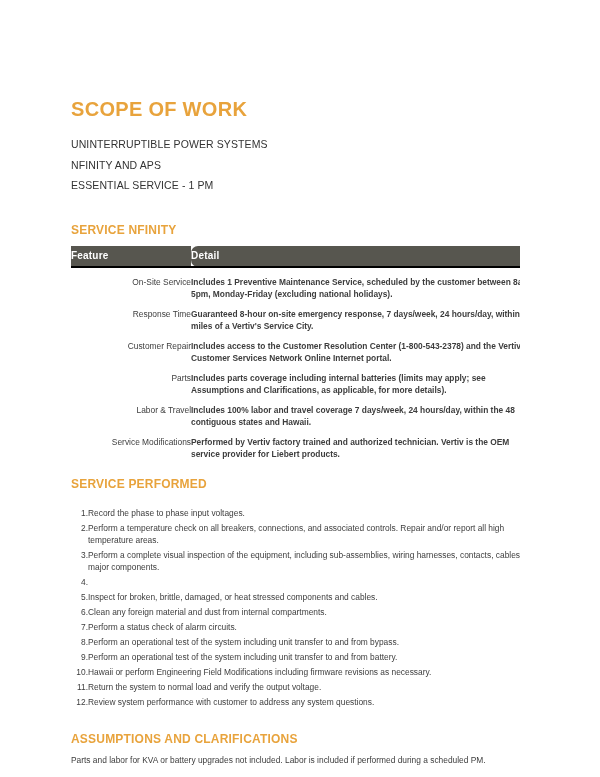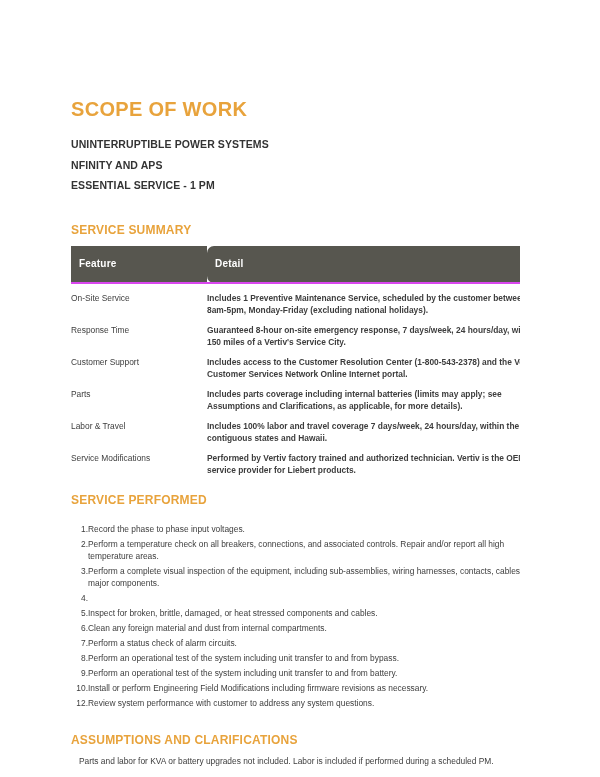--- a/index.html
+++ b/index.html
@@ -20,21 +20,21 @@
   }
   .doc-title {
     margin: 0 0 13px 0;
     font-size: 20px;
     font-weight: bold;
     letter-spacing: 0.3px;
     color: var(--accent, #E8A33C);
   }
   .subtitles .subtitle-line {
     font-size: 10.5px;
-    font-weight: bold;
+    font-weight: normal;
     color: #333333;
     line-height: 20.5px;
     letter-spacing: 0.1px;
   }
   .section-heading {
     margin: 0;
     font-size: 12px;
     font-weight: bold;
     letter-spacing: 0.2px;
     color: var(--accent, #E8A33C);
@@ -48,92 +48,92 @@
     border-collapse: collapse;
     table-layout: fixed;
   }
   table.summary thead th {
     background: var(--table-header-bg, #57564F);
     color: #ffffff;
     font-size: 10px;
     font-weight: bold;
     text-align: left;
     height: 20px;
-    padding: 8px;
-    border-bottom: 2px solid #d946ef;
+    padding: 0;
+    border-bottom: 2px solid #000000;
     letter-spacing: 0.2px;
   }
   th.col-feature { width: 120px; padding-left: 4px; }
   th.col-detail  { padding-left: 0; border-radius: 7px; }
   table.summary tbody td {
     font-size: 8.4px;
     line-height: 12px;
     vertical-align: top;
     padding: 8px 0 0 0;
     color: #3d3d3d;
   }
-  td.cell-feature { padding-left: 4px; padding-right: 10px; }
+  td.cell-feature { padding-left: 4px; padding-right: 10px; text-align: right; }
   td.cell-detail  { padding-right: 2px; font-weight: bold; }
 
   .sp-list { margin-top: 3px; }
   .sp-item {
     display: flex;
     margin-bottom: 2.6px;
     font-size: 8.4px;
     line-height: 12.4px;
     color: #3d3d3d;
   }
   .sp-num { flex: none; width: 17px; text-align: right; }
   .sp-text { margin-left: 0; }
 
   .assumptions-body {
     font-size: 8.4px;
     line-height: 12px;
     color: #3d3d3d;
-    margin: 8px;
+    margin: 0;
   }
 </style>
 </head>
 <body>
 
 <div class="sheet" style="--accent: #E8A33C; --table-header-bg: #57564F;">
   <div class="content">
 
     <h1 class="doc-title">SCOPE OF WORK</h1>
 
     <div class="subtitles">
   <div class="subtitle-line">UNINTERRUPTIBLE POWER SYSTEMS</div>
 
   <div class="subtitle-line">NFINITY AND APS</div>
 
   <div class="subtitle-line">ESSENTIAL SERVICE - 1 PM</div>
 </div>
 
-    <h2 class="section-heading heading-summary">SERVICE SUMMARY</h2>
+    <h2 class="section-heading heading-summary">SERVICE NFINITY</h2>
 
     <table class="summary">
       <thead>
         <tr>
           <th class="col-feature">Feature</th>
           <th class="col-detail">Detail</th>
         </tr>
       </thead>
       <tbody>
   <tr>
     <td class="cell-feature">On-Site Service</td>
     <td class="cell-detail">Includes 1 Preventive Maintenance Service, scheduled by the customer between 8am-5pm, Monday-Friday (excluding national holidays).</td>
   </tr>
 
   <tr>
     <td class="cell-feature">Response Time</td>
     <td class="cell-detail">Guaranteed 8-hour on-site emergency response, 7 days/week, 24 hours/day, within 150 miles of a Vertiv's Service City.</td>
   </tr>
 
   <tr>
-    <td class="cell-feature">Customer Support</td>
+    <td class="cell-feature">Customer Repair</td>
     <td class="cell-detail">Includes access to the Customer Resolution Center (1-800-543-2378) and the Vertiv Customer Services Network Online Internet portal.</td>
   </tr>
 
   <tr>
     <td class="cell-feature">Parts</td>
     <td class="cell-detail">Includes parts coverage including internal batteries (limits may apply; see Assumptions and Clarifications, as applicable, for more details).</td>
   </tr>
 
   <tr>
     <td class="cell-feature">Labor &amp; Travel</td>
@@ -189,23 +189,27 @@
     <span class="sp-text">Perform an operational test of the system including unit transfer to and from bypass.</span>
   </div>
 
   <div class="sp-item">
     <span class="sp-num">9.</span>
     <span class="sp-text">Perform an operational test of the system including unit transfer to and from battery.</span>
   </div>
 
   <div class="sp-item">
     <span class="sp-num">10.</span>
-    <span class="sp-text">Install or perform Engineering Field Modifications including firmware revisions as necessary.</span>
-  </div>
-
+    <span class="sp-text">Hawaii or perform Engineering Field Modifications including firmware revisions as necessary.</span>
+  </div>
+
+  <div class="sp-item">
+    <span class="sp-num">11.</span>
+    <span class="sp-text">Return the system to normal load and verify the output voltage.</span>
+  </div>
 
   <div class="sp-item">
     <span class="sp-num">12.</span>
     <span class="sp-text">Review system performance with customer to address any system questions.</span>
   </div>
 </div>
 
     <h2 class="section-heading heading-assumptions">ASSUMPTIONS AND CLARIFICATIONS</h2>
 
     <p class="assumptions-body">Parts and labor for KVA or battery upgrades not included. Labor is included if performed during a scheduled PM.</p>

